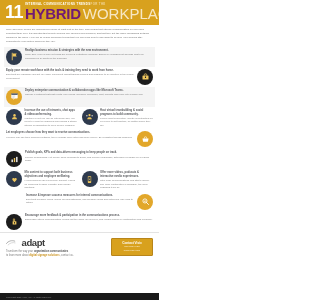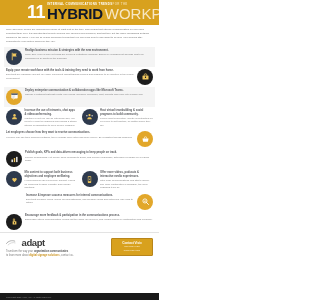--- a/index.html
+++ b/index.html
@@ -10,34 +10,34 @@
     color:#4a4a4a;
   }
   .page { width:159px; height:300px; position:relative; background:#fff; }
 
   
   .header {
     background:#d8a11e;
     padding:3px 5px 4px 5px;
     position:relative;
   }
-  .hdr-row { display:flex; align-items:flex-end; gap:2px;margin-left:22px; }
+  .hdr-row { display:flex; align-items:flex-end; gap:2px; }
   .hdr-num {
     font-size:18px; font-weight:bold; color:#ffffff;
     line-height:0.95; letter-spacing:-0.5px;
   }
   .hdr-right { display:flex; flex-direction:column; flex:1; }
   .hdr-kicker {
     font-size:2.9px; font-weight:bold; color:#fff;
     letter-spacing:0.35px; line-height:1.1; margin-bottom:1px;
     white-space:nowrap;
   }
   .hdr-kicker .dim { color:#f0d69a; font-weight:bold; }
   .hdr-main { display:flex; align-items:baseline; gap:2px; line-height:0.95; }
-  .hdr-bold { font-size:15px; font-weight:bold; color:#0f172a; letter-spacing:-0.3px; }
+  .hdr-bold { font-size:15px; font-weight:bold; color:#701a75; letter-spacing:-0.3px; }
   .hdr-thin { font-size:15px; font-weight:normal; color:#f7e7c4; letter-spacing:0px; }
 
   
   .intro {
     padding:3px 6px 3px 6px;
     font-size:2.5px; line-height:1.55; color:#6e6e6e;
     text-align:left;
   }
 
   

